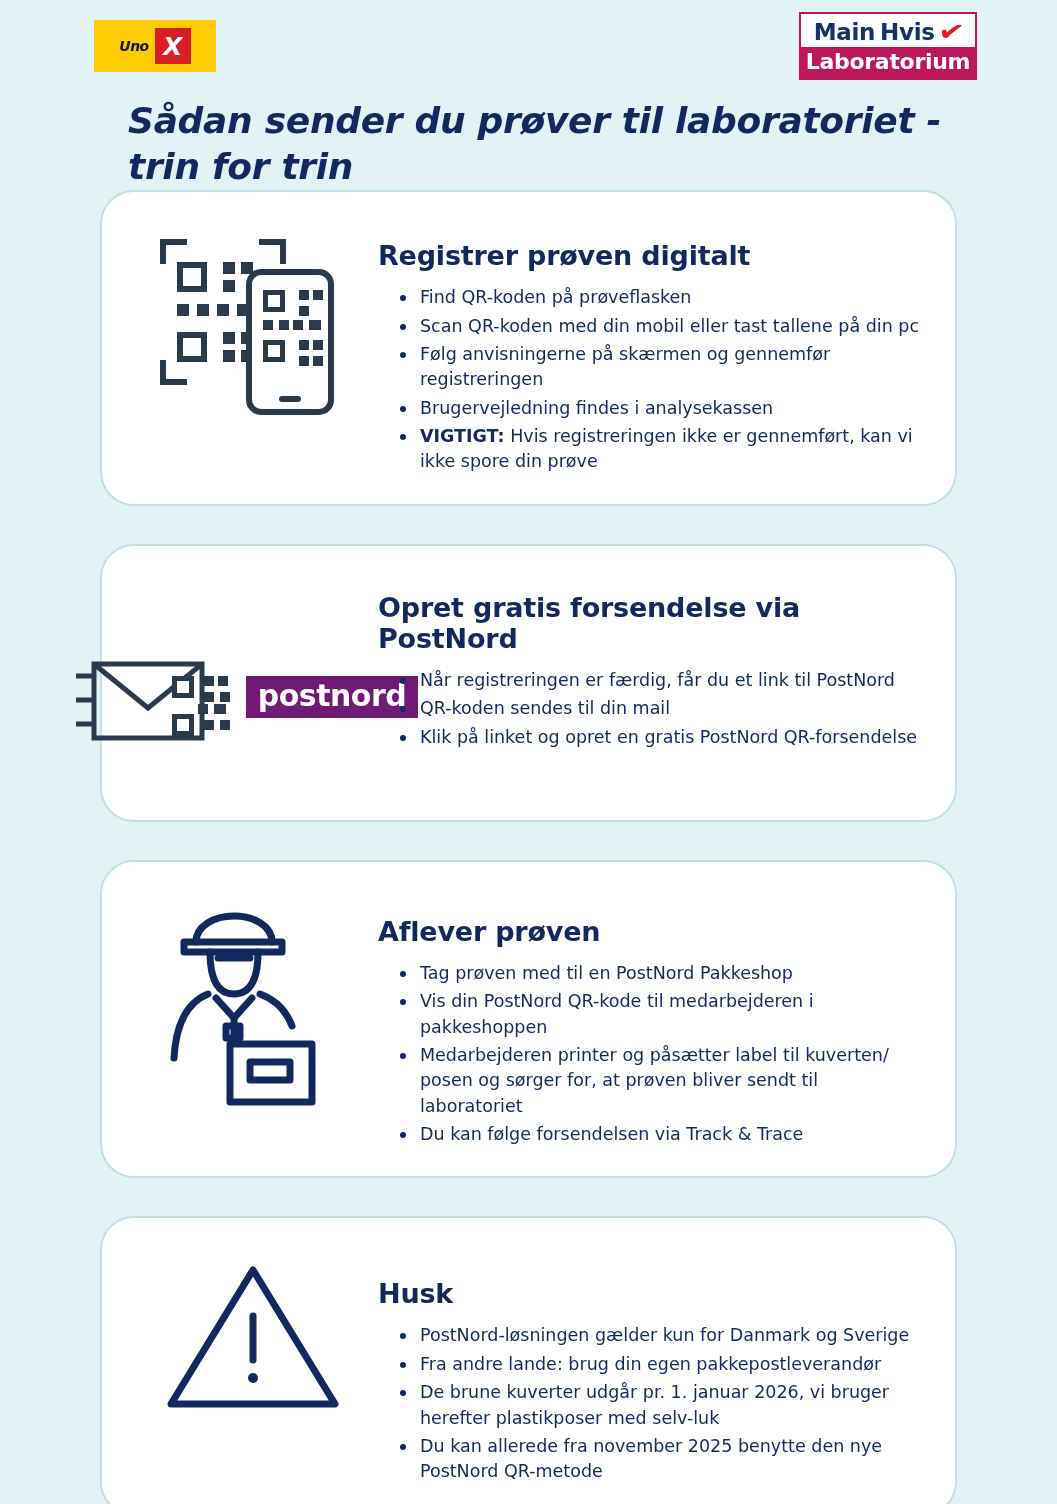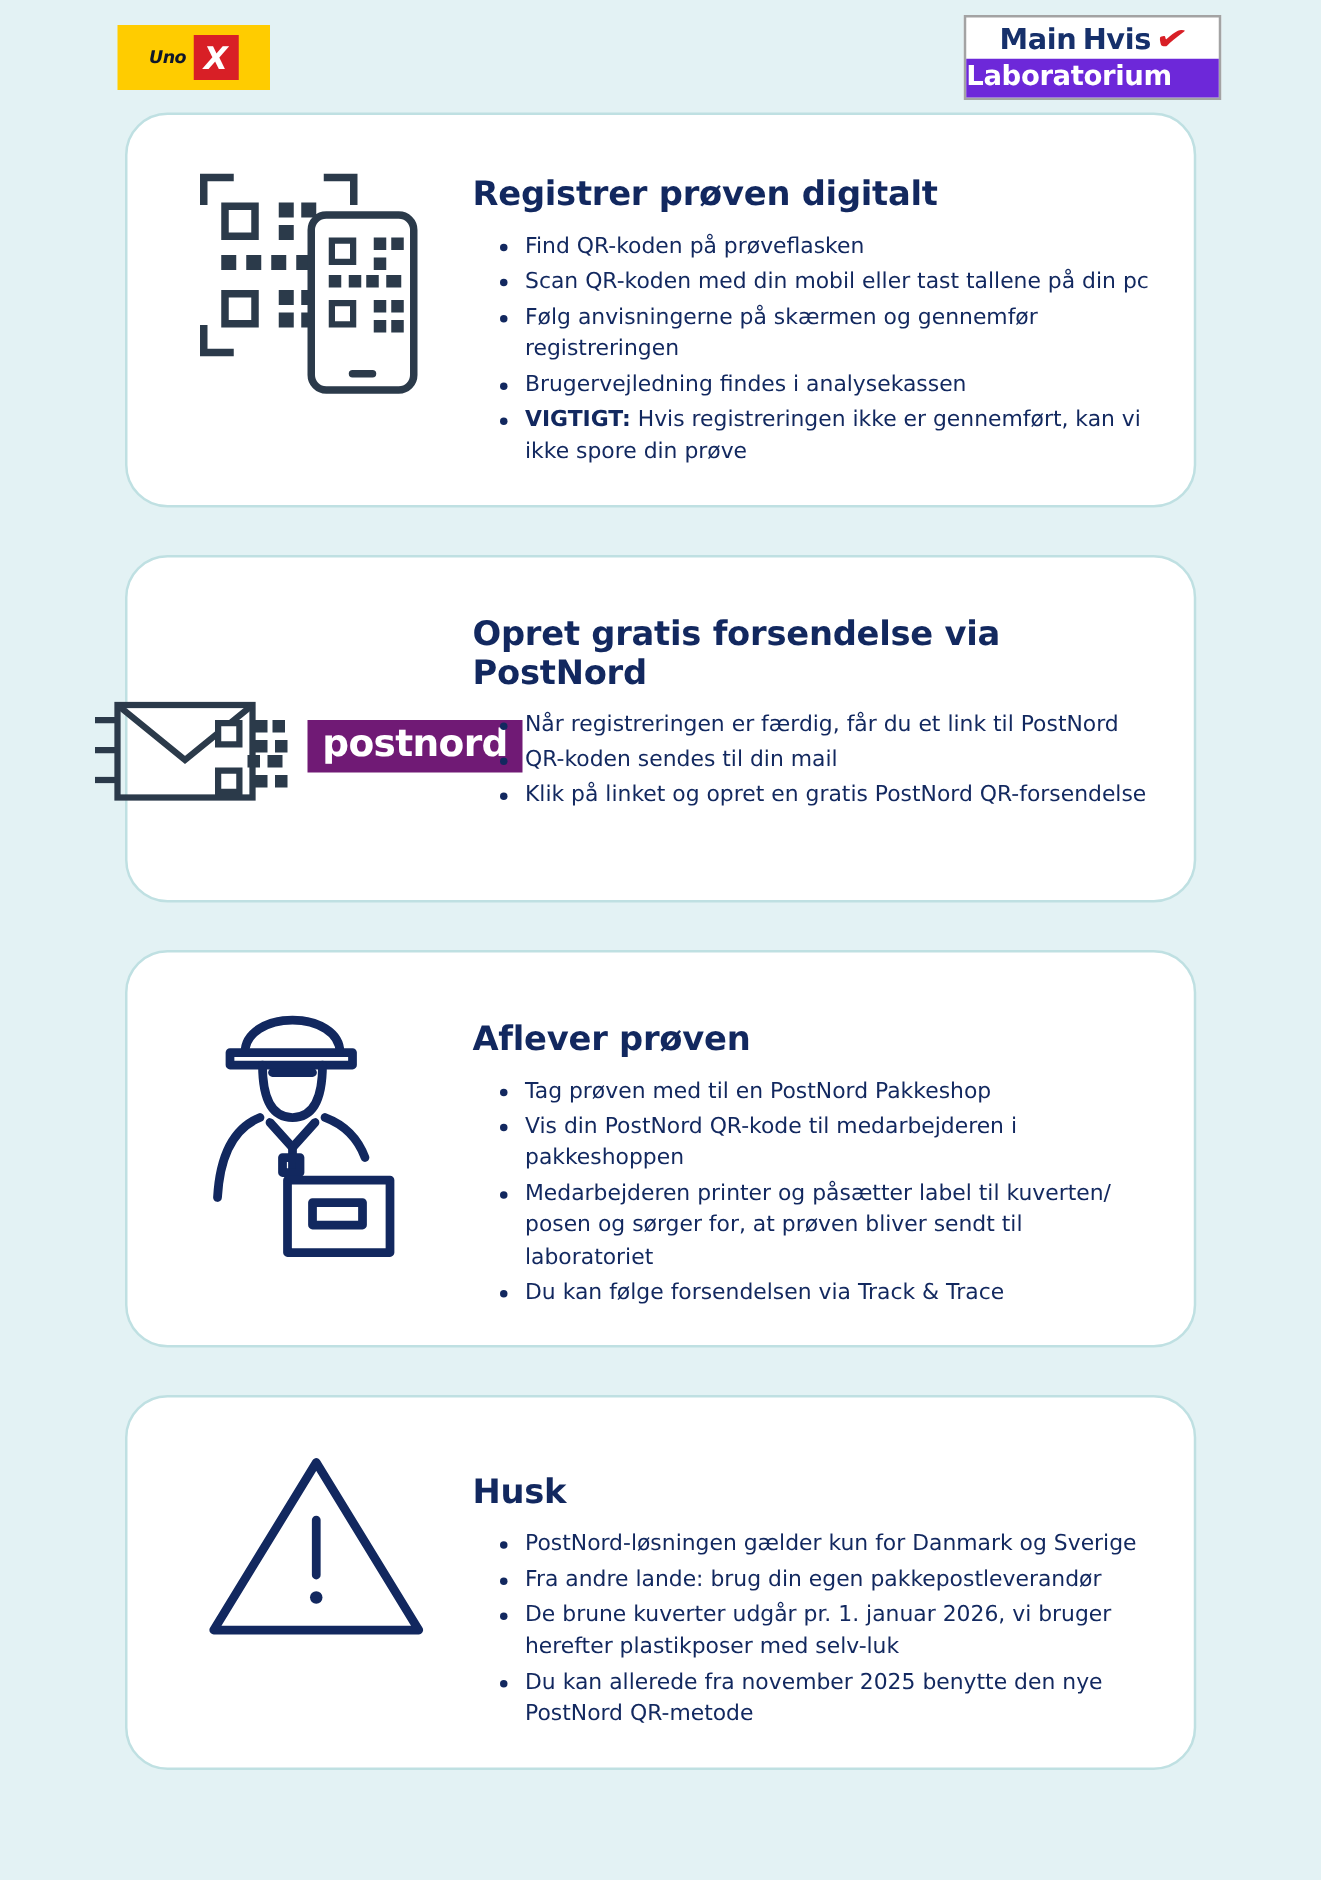--- a/index.html
+++ b/index.html
@@ -59,22 +59,22 @@
     font-weight: bold;
     font-style: italic;
     font-size: 25px;
     line-height: 1;
   }
 
   .maintest-logo {
     position: absolute;
     right: 0px;
     top: 12px;
-    width: 206px;
-    border: 2px solid #a3a3a3;
+    width: 178px;
+    border: 2px solid #be185d;
     background: #fff;
   }
   .maintest-logo .mt-top {
     display: flex;
     align-items: center;
     justify-content: center;
     gap: 5px;
     padding: 4px 4px 2px;
   }
   .maintest-logo .mt-top .mt-word {
@@ -84,22 +84,23 @@
     letter-spacing: -0.3px;
   }
   .maintest-logo .mt-top .mt-check {
     color: #d81f26;
     font-size: 27px;
     line-height: 1;
     font-weight: bold;
     transform: scaleX(1.15) rotate(8deg);
   }
   .maintest-logo .mt-bottom {
-    background: #6d28d9;
+    background: #be185d;
     color: #fff;
+    text-align: center;
     font-weight: bold;
     font-size: 22px;
     padding: 2px 0 4px;
     letter-spacing: -0.3px;
   }
 
   
   .main-title {
     margin: 8px 0 0 48px;
     font-size: 36px;
@@ -210,20 +211,21 @@
     <div class="maintest-logo">
       <div class="mt-top">
         <span class="mt-word">Main</span>
         <span class="mt-word">Hvis</span>
         <span class="mt-check">✔</span>
       </div>
       <div class="mt-bottom">Laboratorium</div>
     </div>
   </div>
 
+  <h1 class="main-title">Sådan sender du prøver til laboratoriet - trin for trin</h1>
 
   <div class="card" id="card-1">
     <div class="card-icon">
       <svg width="200" height="205" viewBox="0 0 200 205" fill="none">
         <g stroke="#2b3a4a" stroke-width="6" fill="none">
           <path d="M10 36 V14 H34"></path>
           <path d="M106 14 H130 V36"></path>
           <path d="M10 132 V154 H34"></path>
           <path d="M106 154 H130 V132"></path>
         </g>

